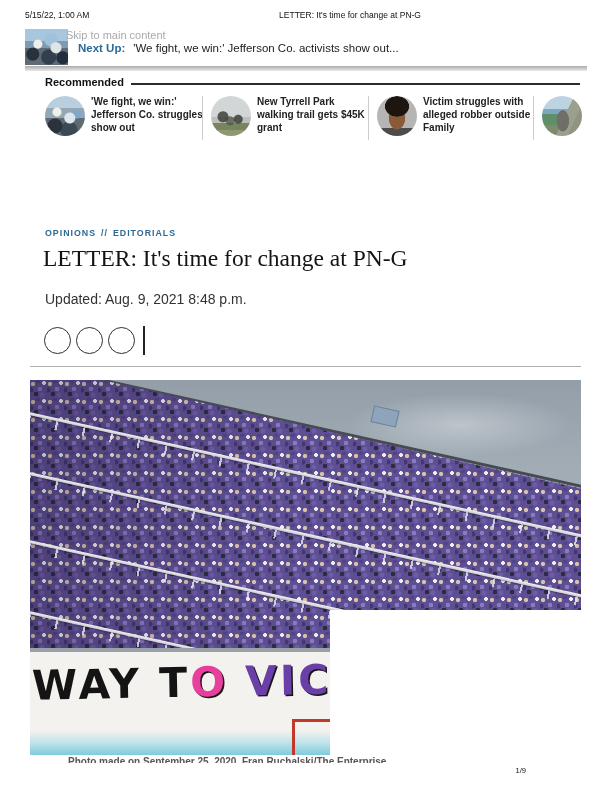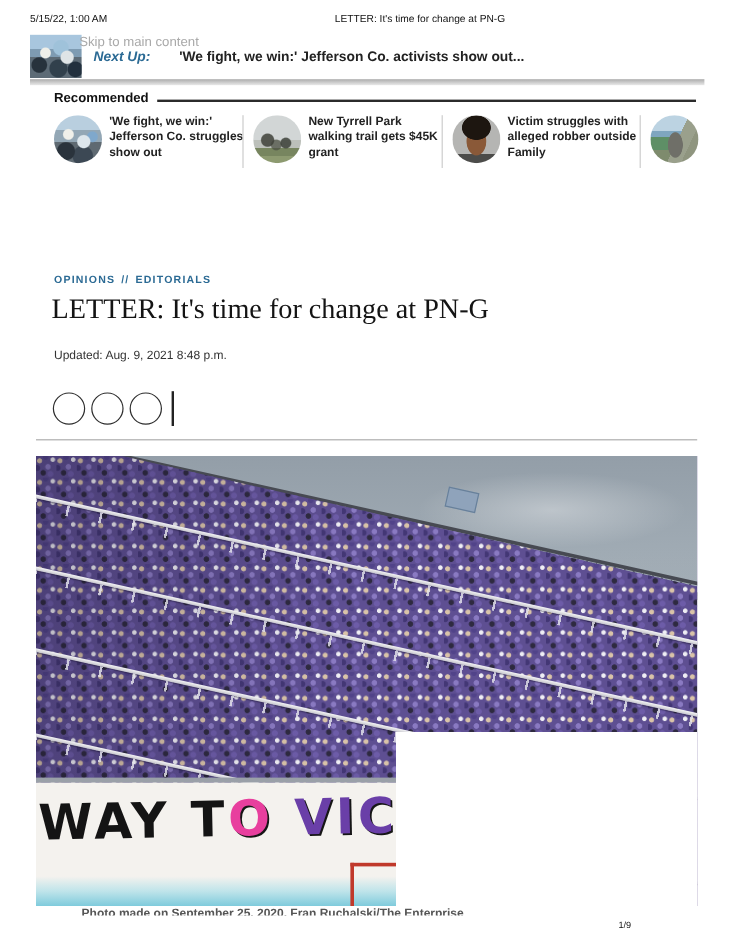--- a/index.html
+++ b/index.html
@@ -21,22 +21,22 @@
       radial-gradient(circle at 18% 70%, #27323c 0 6px, rgba(0,0,0,0) 7px),
       radial-gradient(circle at 55% 78%, #31404c 0 7px, rgba(0,0,0,0) 8px),
       radial-gradient(circle at 88% 80%, #22303e 0 6px, rgba(0,0,0,0) 7px),
       radial-gradient(circle at 60% 30%, #9fc2da 0 6px, rgba(0,0,0,0) 7px),
       linear-gradient(180deg, #a8c6de 0 34%, #7e9bb2 34% 52%, #5d6b76 52% 100%);
   }
   .skip-link { position: absolute; left: 30px; top: 29px; font-size: 11px; color: #a9a9a9; white-space: nowrap; z-index: 2; margin-left: 36px; }
 
   
   .nextup { position: absolute; left: 78px; top: 42px; font-size: 11.5px; white-space: nowrap; }
-  .nextup-label { font-style: italic; font-weight: 700; color: #2b6a94; margin-right: 24px; }
-  .nextup-headline { font-weight: 700; color: #222; }
+  .nextup-label { font-weight: 700; color: #2b6a94; margin-right: 8px; }
+  .nextup-headline { font-weight: 400; color: #222; }
 
   
   .navbar { position: absolute; left: 25px; top: 66px; width: 562px; height: 5px;
     background: linear-gradient(180deg, #ababab, #e9e9e9); }
 
   
   .rec-title { position: absolute; left: 45px; top: 76px; font-size: 11px; font-weight: 700; color: #111; }
   .rec-rule { position: absolute; left: 131px; top: 83px; width: 449px; height: 1.5px; background: #2b2b2b; }
   .rec-card { position: absolute; top: 95px; }
   .rec-card .thumb { position: absolute; left: 0; top: 1px; width: 40px; height: 40px; border-radius: 50%; overflow: hidden; }
@@ -67,21 +67,21 @@
       linear-gradient(180deg, rgba(0,0,0,0) 0 80%, #4c4c4a 80% 100%); }
   .thumb-aerial { background-image:
       radial-gradient(ellipse 7px 12px at 52% 62%, #6f6f68 0 85%, rgba(0,0,0,0) 92%),
       linear-gradient(115deg, rgba(0,0,0,0) 0 55%, #9aa08c 55% 75%, #8f957f 75%),
       linear-gradient(180deg, #bcd3e2 0 32%, #7fa6bf 32% 46%, #5e8f66 46% 72%, #7e8b6d 72% 100%); }
 
   
   .breadcrumb { position: absolute; left: 45px; top: 228px; font-size: 8.8px; font-weight: 700; letter-spacing: 1px; color: #2b6a94; }
   .breadcrumb span { margin-right: 5px; }
   .article-title { position: absolute; left: 43px; top: 245px; font-family: "Liberation Serif", serif; font-weight: 500; font-size: 23.5px; color: #141414; white-space: nowrap; }
-  .updated { position: absolute; left: 45px; top: 291px; font-size: 10px; color: #333; }
+  .updated { position: absolute; left: 45px; top: 291px; font-size: 14px; color: #333; }
 
   .share-btn { position: absolute; top: 327px; width: 27px; height: 27px; border: 1.6px solid #2e2e2e; border-radius: 50%; background: #fff; }
   .sb-1 { left: 44px; } .sb-2 { left: 76px; } .sb-3 { left: 108px; }
   .share-divider { position: absolute; left: 143px; top: 326px; width: 1.8px; height: 29px; background: #222; }
   .article-rule { position: absolute; left: 30px; top: 366px; width: 551px; height: 1px; background: #adadad; }
 
   
   .photo { position: absolute; left: 30px; top: 380px; width: 551px; height: 375px; overflow: hidden; background: #5e4f92; }
   .sky { position: absolute; inset: 0; z-index: 0;
     background-image:

